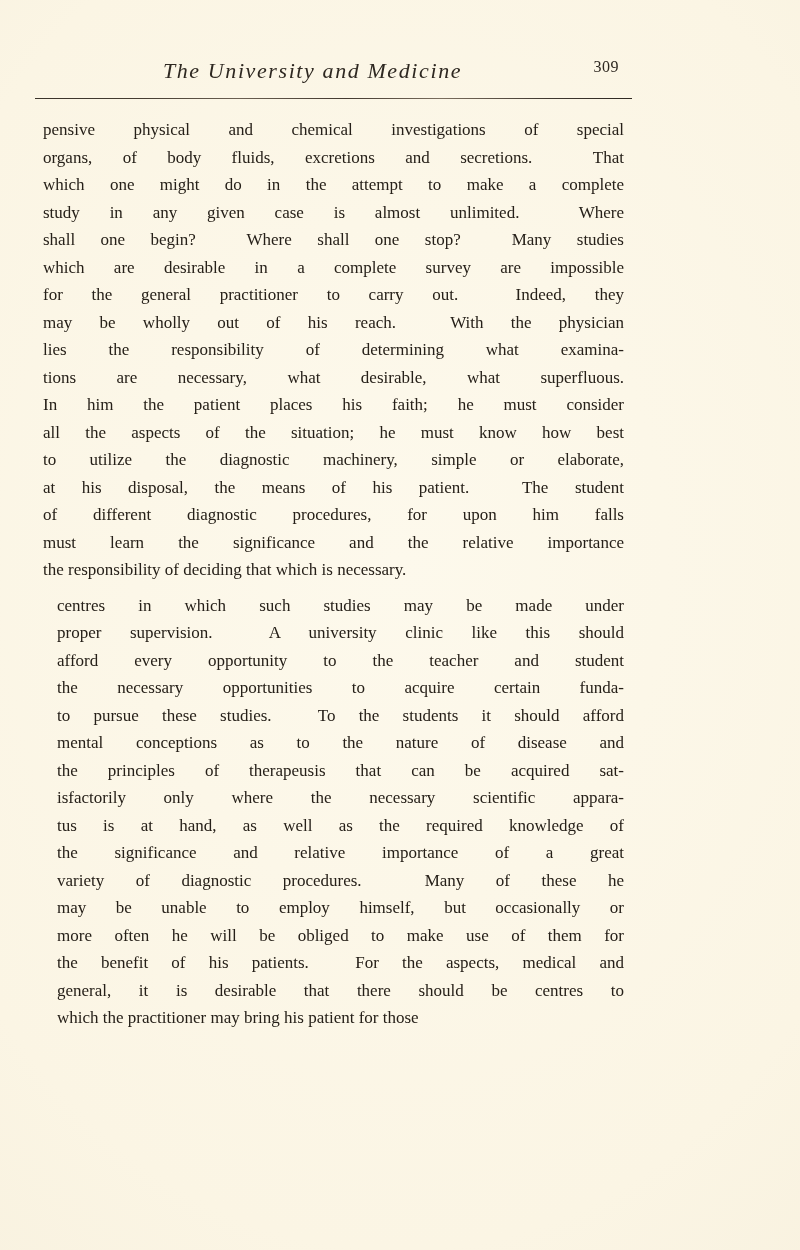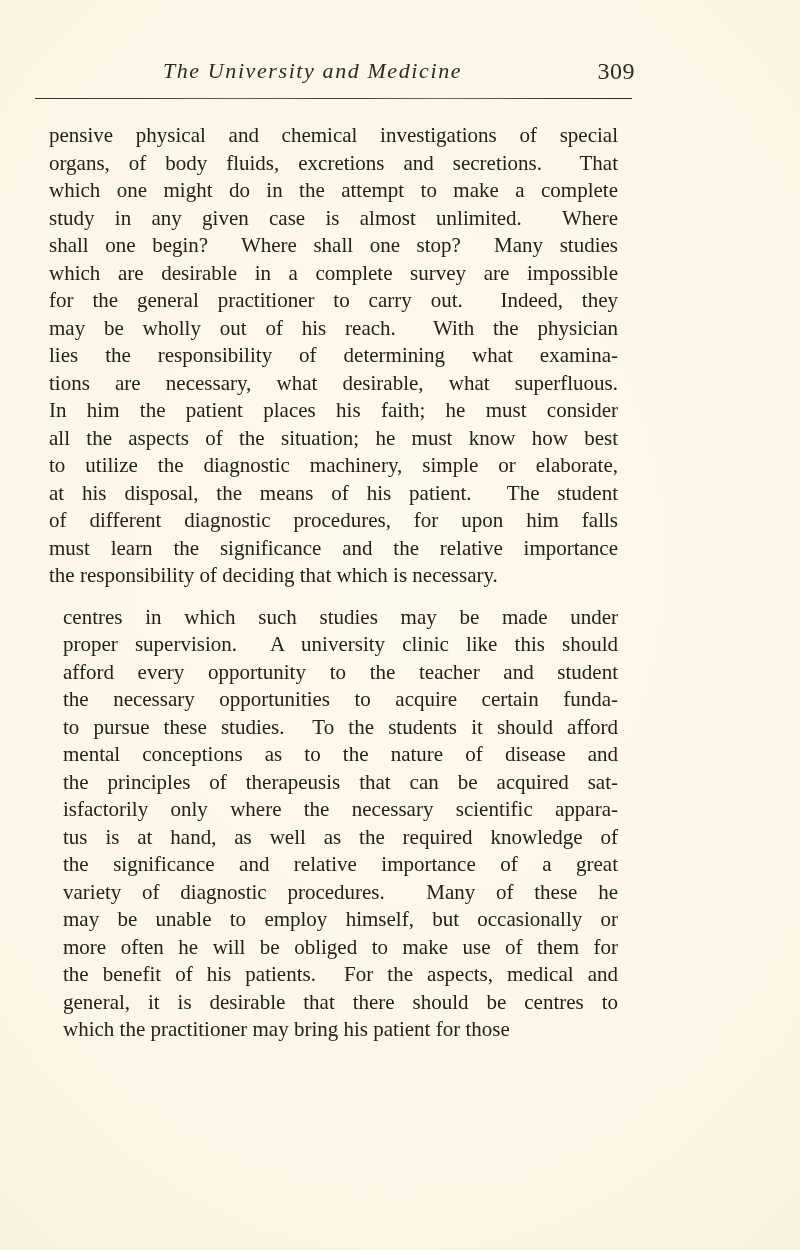--- a/index.html
+++ b/index.html
@@ -47,23 +47,23 @@
     width: 555px;
     text-align: center;
     font-style: italic;
     font-size: 22px;
     letter-spacing: 1.6px;
     color: #2e2821;
     white-space: nowrap;
   }
   .head-folio {
     position: absolute;
-    right: 0;
+    right: 16px;
     top: 0;
-    font-size: 24px;
+    font-size: 16px;
     letter-spacing: 0.5px;
     color: #2e2821;
   }
   .head-rule {
     position: absolute;
     left: 0;
     top: 40px;
     width: 597px;
     height: 1px;
     background: linear-gradient(to right,
@@ -71,24 +71,24 @@
   }
 
   
   .body-text {
     position: absolute;
     left: 0;
     top: 108px;
     width: 597px;
   }
   .para {
-    margin: 14px;
+    margin: 8px;
     text-align: justify;
     text-align-last: left;
-    font-size: 21px;
+    font-size: 17px;
     line-height: 27.5px;
     color: #262019;
     -webkit-hyphens: none;
     hyphens: none;
   }
   .para.indented {
     text-indent: 14px;
   }
   
   .tline {

